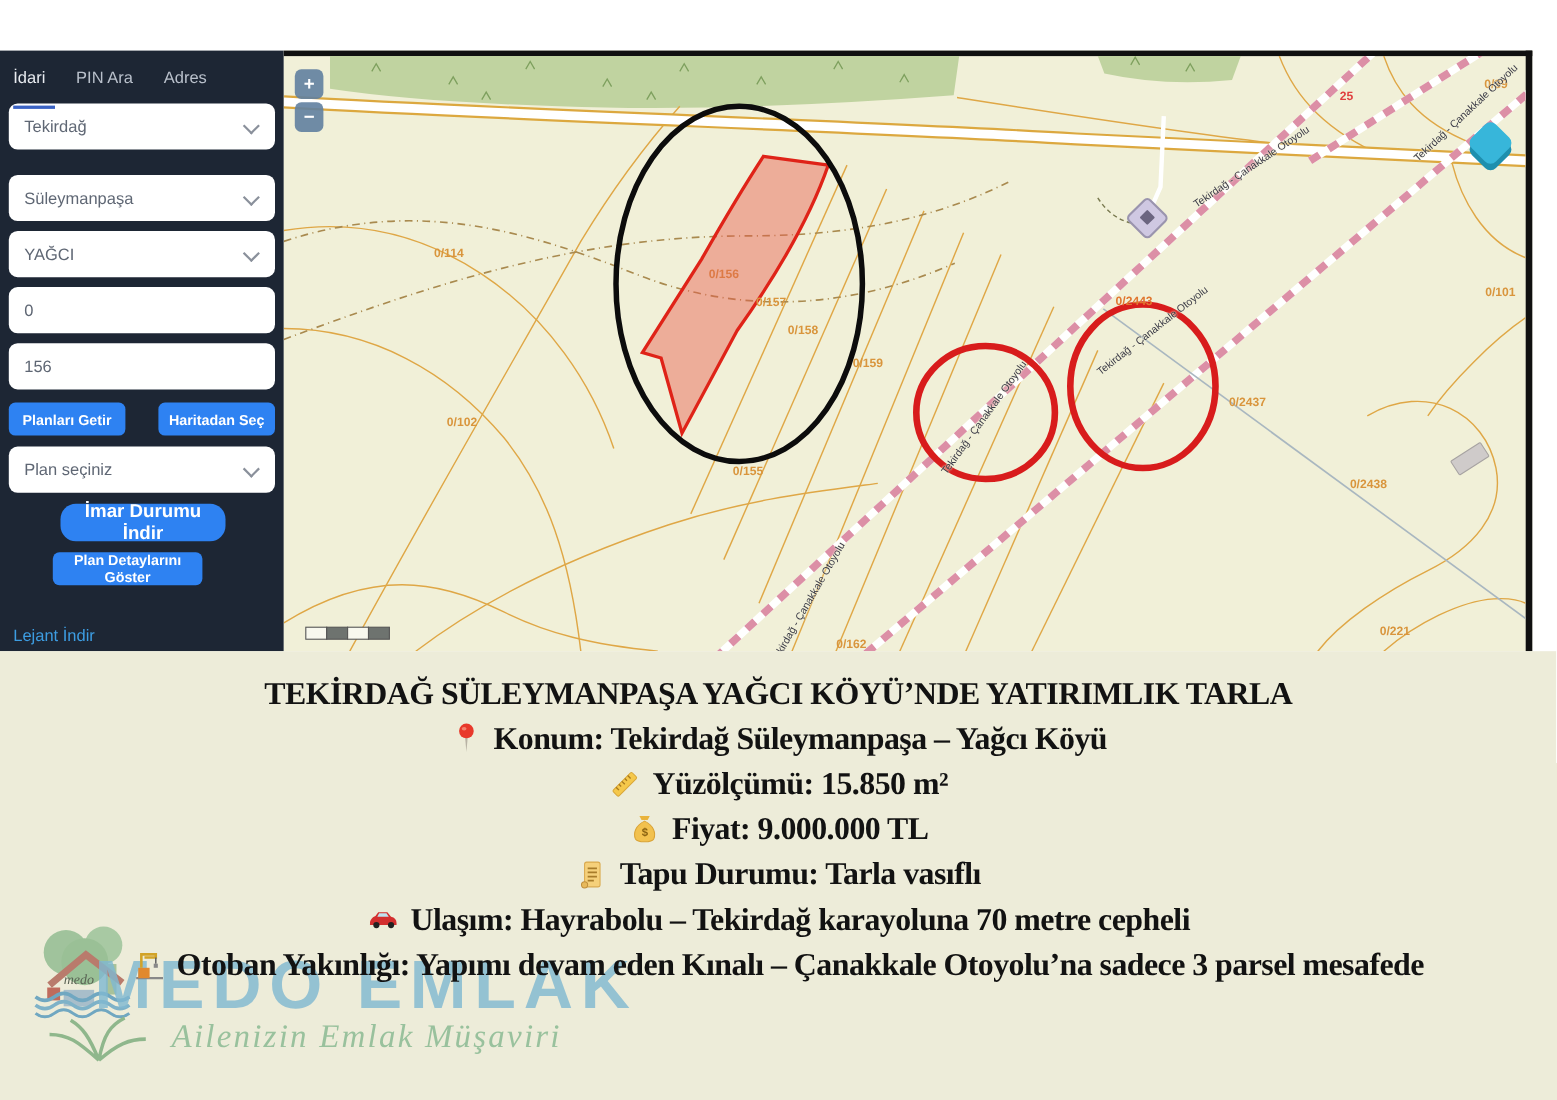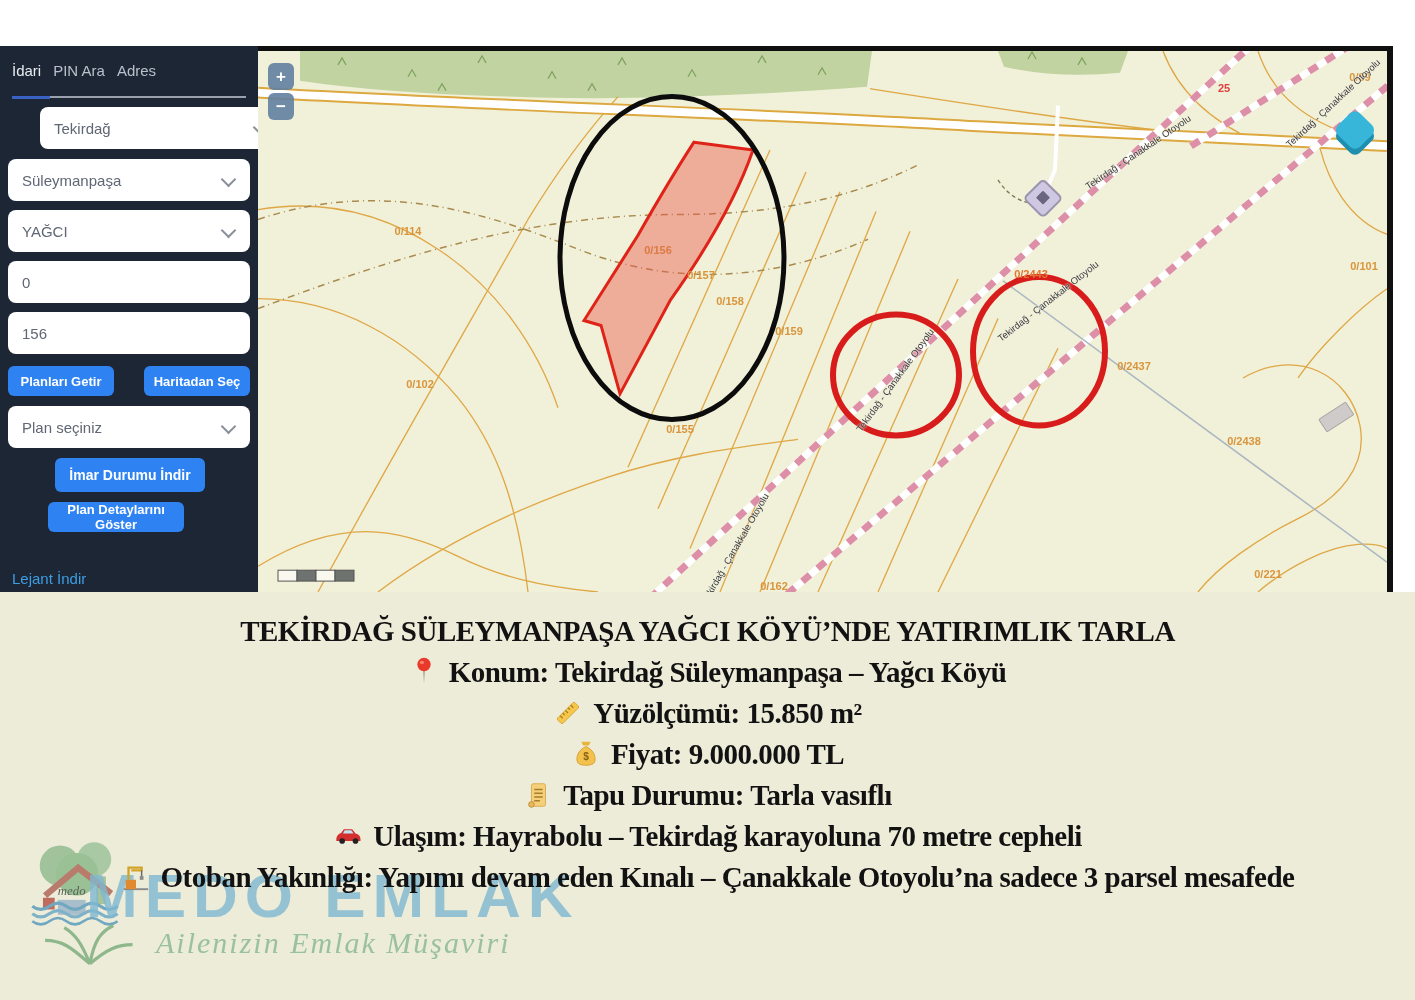--- a/index.html
+++ b/index.html
@@ -1,21 +1,21 @@
 <!DOCTYPE html>
 <html><head>
 <meta charset="utf-8">
 <style>
   html,body{margin:0;padding:0;background:#ffffff;}
   #canvas{position:relative;width:1415px;height:1000px;background:#ffffff;overflow:hidden;
           font-family:"Liberation Sans",sans-serif;}
 
   
   #sidebar{position:absolute;left:0;top:46px;width:258px;height:546px;background:#1d2634;}
-  #sidebar-tabs{display:flex;gap:12px;padding:16px 0 0 12px;}
+  #sidebar-tabs{display:flex;gap:28px;padding:16px 0 0 12px;}
   .tab{font-size:15px;color:#b9c0cb;cursor:pointer;}
   .tab.active{color:#e8ebf0;}
   .tab-underline{position:absolute;left:12px;top:50px;width:234px;height:2px;background:#9aa1ad;}
   .tab-underline-active{position:absolute;left:12px;top:50px;width:38px;height:3px;background:#3a62c4;z-index:2;}
   .field{position:absolute;left:8px;width:242px;height:42px;background:#ffffff;border-radius:8px;
          display:flex;align-items:center;padding:0 14px;box-sizing:border-box;
          color:#5f6774;font-size:15px;}
   .chev{position:absolute;right:16px;top:15px;width:9px;height:9px;border-right:2px solid #8a909b;
         border-bottom:2px solid #8a909b;transform:rotate(45deg);}
   .btn{position:absolute;background:#2e82f2;color:#fff;border:none;border-radius:6px;
@@ -61,21 +61,21 @@
 
   <div id="sidebar">
     <div id="sidebar-tabs">
         <div class="tab active">İdari</div>
         <div class="tab">PIN Ara</div>
         <div class="tab">Adres</div>
       </div>
     <div class="tab-underline"></div>
     <div class="tab-underline-active"></div>
 
-    <div class="field" style="top:61px;margin-left:32px;">
+    <div class="field" style="top:48px;">
       <span>Tekirdağ</span>
       <span class="chev"></span>
     </div>
     <div class="field" style="top:113px;">
       <span>Süleymanpaşa</span>
       <span class="chev"></span>
     </div>
     <div class="field" style="top:164px;">
       <span>YAĞCI</span>
       <span class="chev"></span>
@@ -88,21 +88,21 @@
     </div>
 
     <button class="btn" style="left:8px;top:320px;width:106px;height:30px;font-size:13px;">Planları Getir</button>
     <button class="btn" style="left:144px;top:320px;width:106px;height:30px;font-size:13px;">Haritadan Seç</button>
 
     <div class="field" style="top:360px;">
       <span>Plan seçiniz</span>
       <span class="chev"></span>
     </div>
 
-    <button class="btn" style="left:55px;top:412px;width:150px;height:34px;font-size:14px;">İmar Durumu İndir</button>
+    <button class="btn" style="left:55px;top:412px;width:150px;height:34px;font-size:17px;border-radius:14px;">İmar Durumu İndir</button>
     <button class="btn" style="left:48px;top:456px;width:136px;height:30px;font-size:13px;">Plan Detaylarını Göster</button>
 
     <span class="link" style="left:12px;top:524px;">Lejant İndir</span>
   </div>
 
   <div id="map">
     <svg width="1129" height="541" viewBox="0 0 1129 546" preserveAspectRatio="none">
 
       <path d="M42,0 L614,0 L609,36 Q400,52 250,46 Q120,42 42,30 Z" fill="#c0d3a0"></path>
       <path d="M740,0 L870,0 L862,22 Q800,28 746,16 Z" fill="#c0d3a0"></path>

